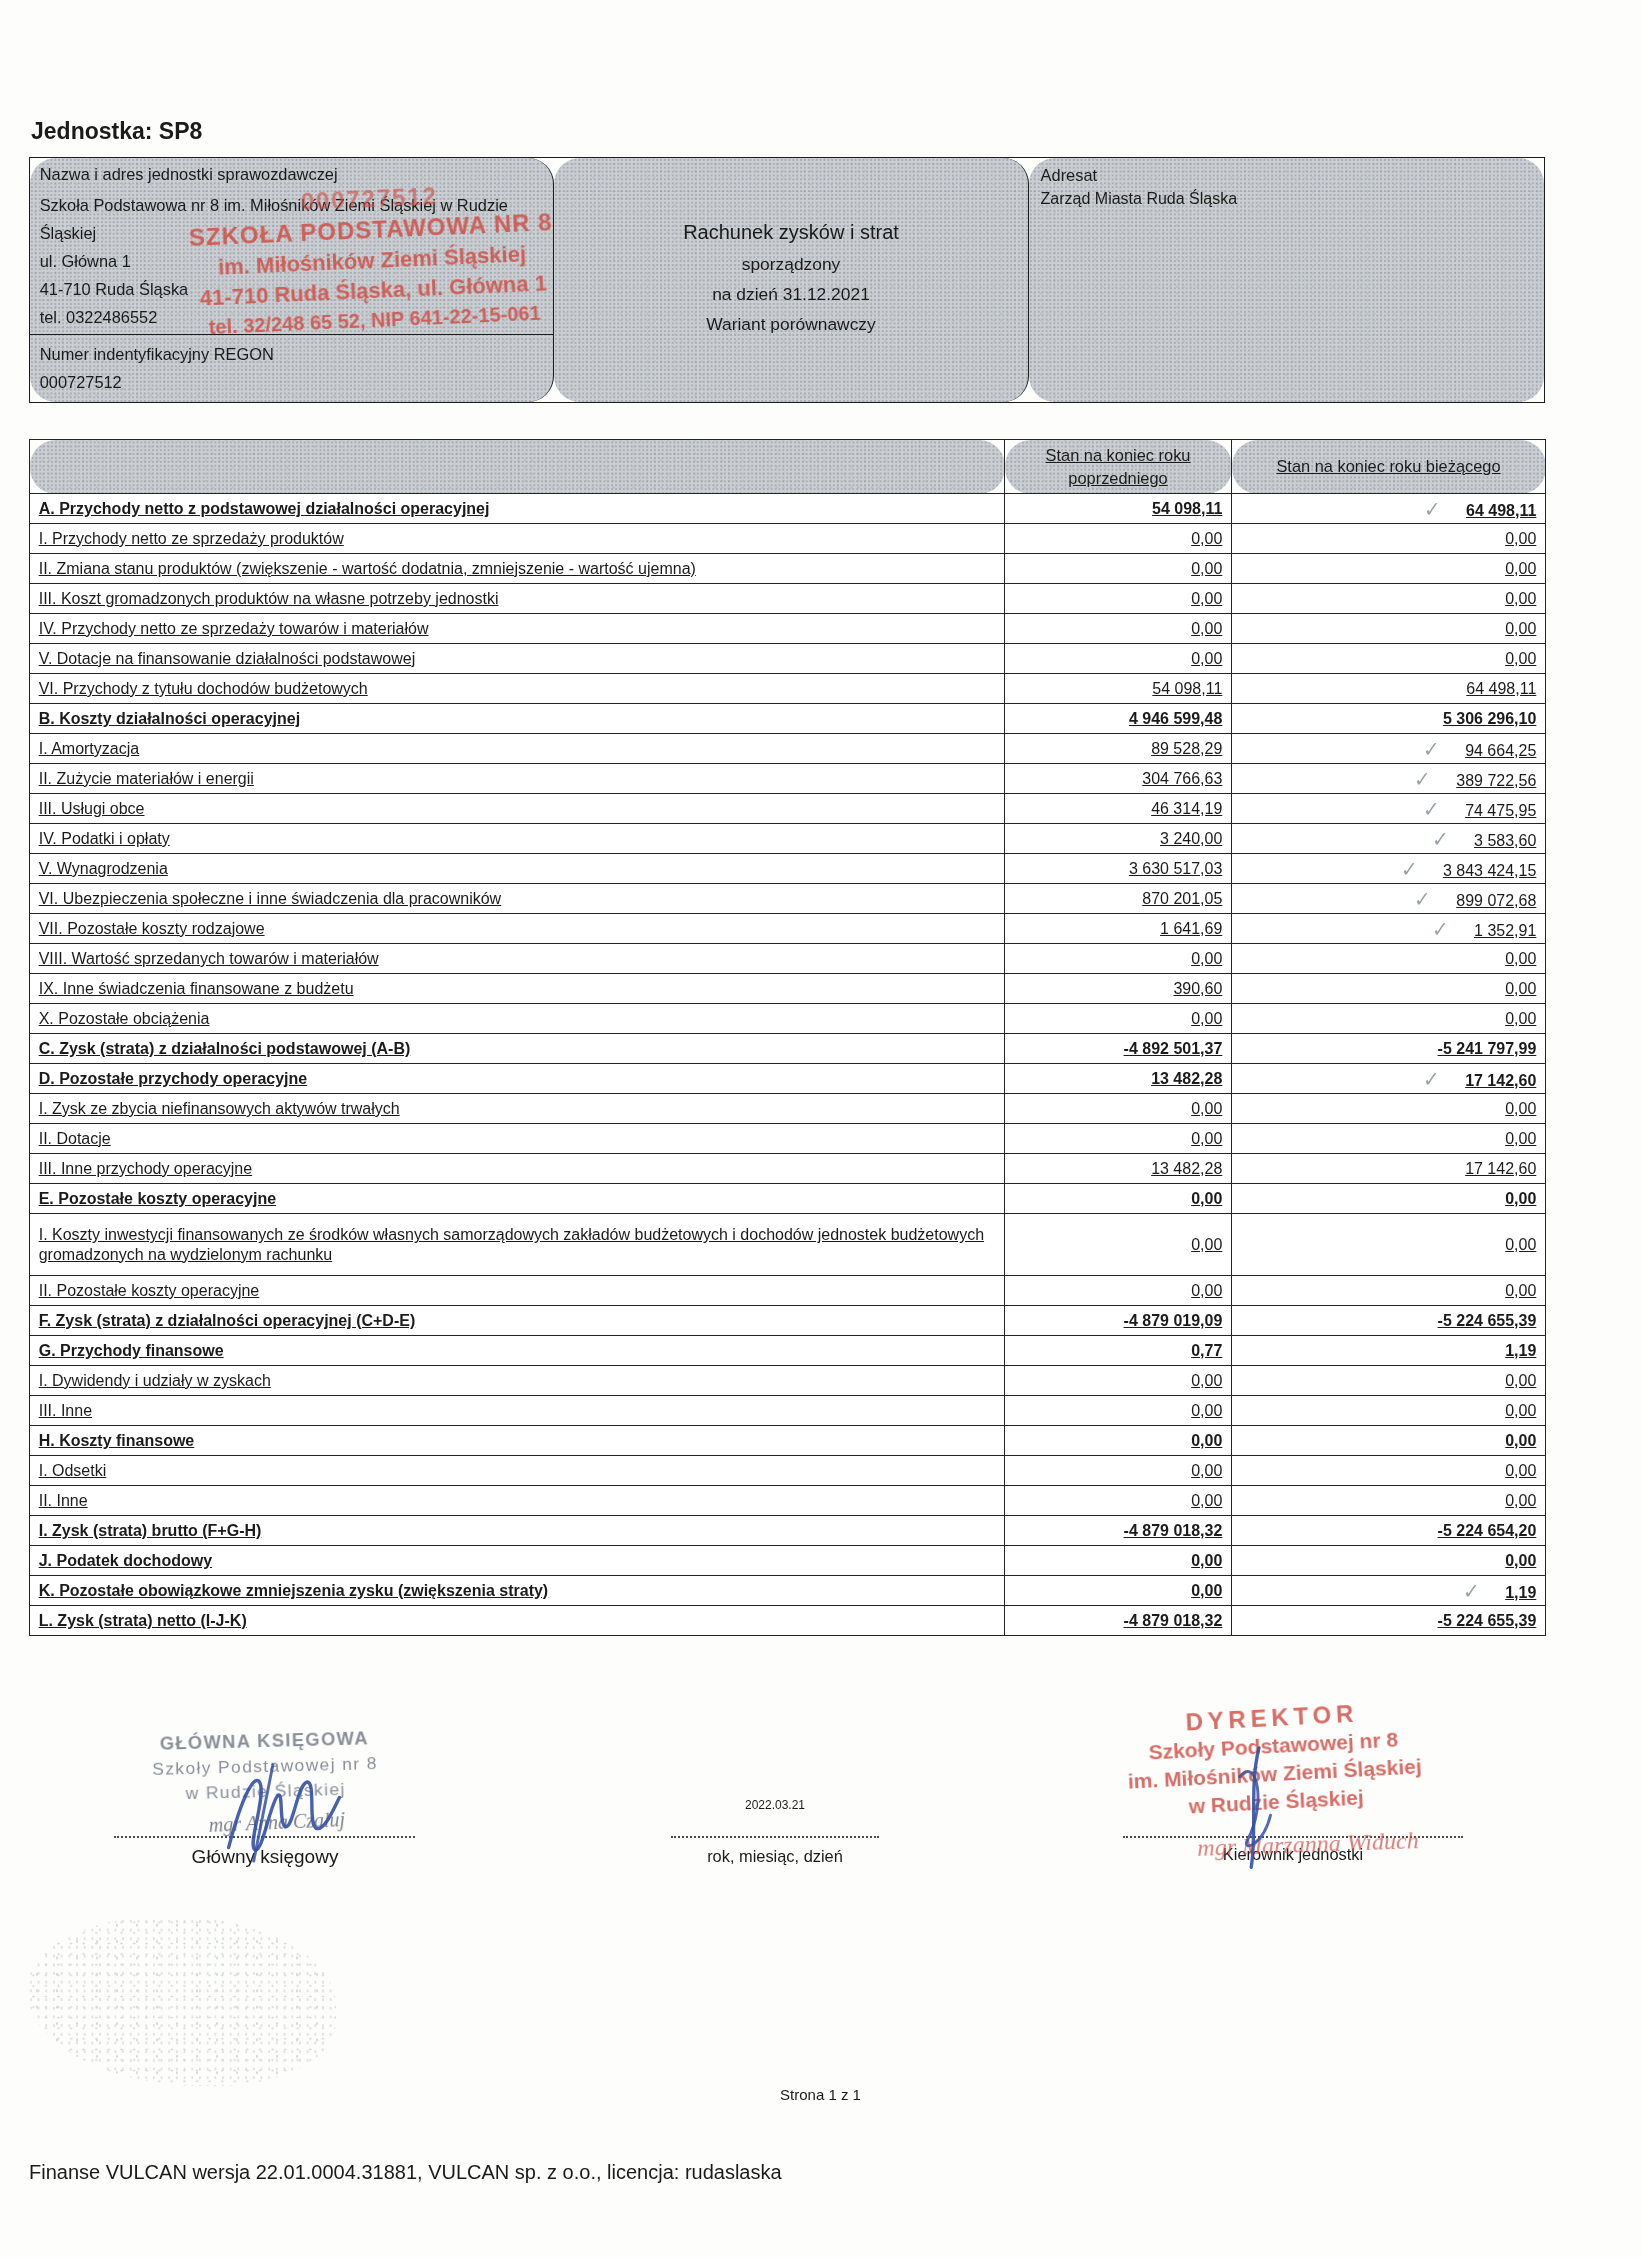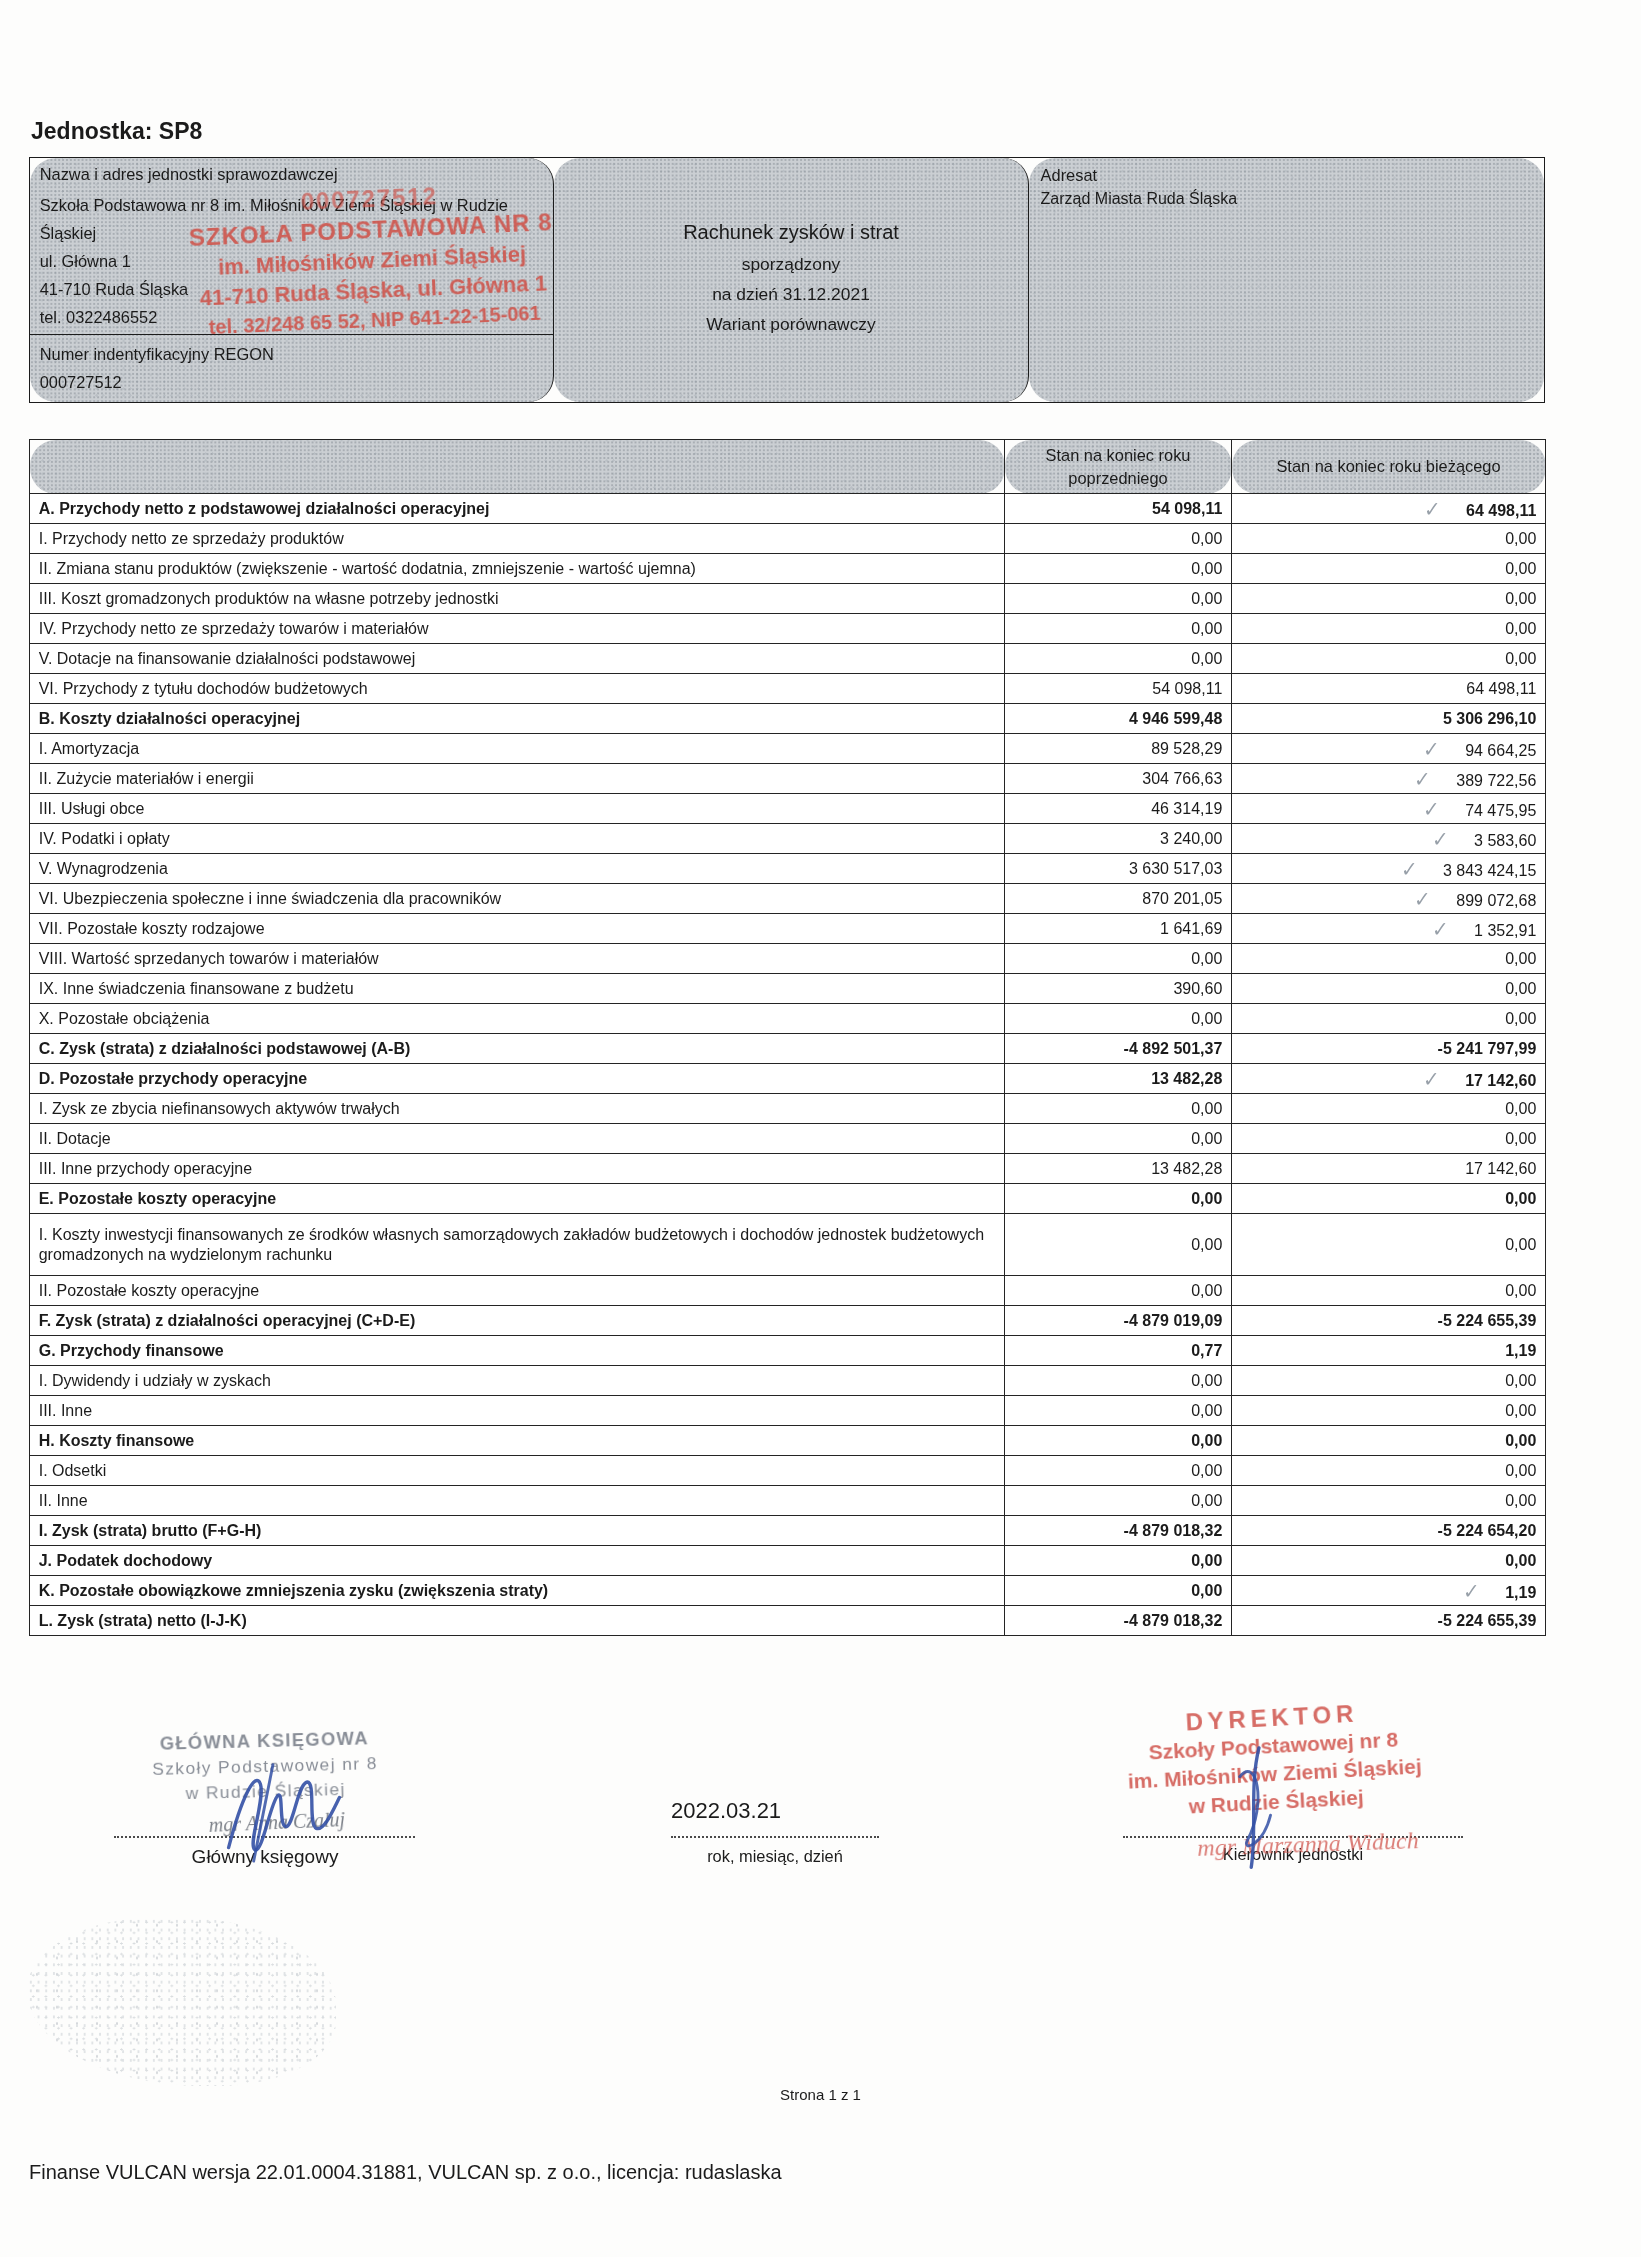--- a/index.html
+++ b/index.html
@@ -42,21 +42,21 @@
             transform:rotate(-2.5deg);color:#cf5249;opacity:.88;z-index:5;
             filter:blur(0.3px);pointer-events:none;}
   .redstamp .rs1{font-size:24px;font-weight:700;letter-spacing:1.9px;line-height:31px;opacity:.75;}
   .redstamp .rs2{font-size:24px;font-weight:700;letter-spacing:1px;line-height:32px;}
   .redstamp .rs3{font-size:22px;font-weight:700;line-height:30px;}
   .redstamp .rs4{font-size:22px;font-weight:700;line-height:30px;}
   .redstamp .rs5{font-size:20px;font-weight:700;line-height:29px;}
 
   
   table.pnl{position:absolute;left:29px;top:439px;width:1516px;border-collapse:collapse;
-            table-layout:fixed;font-size:16px;}
+            table-layout:fixed;font-size:16px;text-decoration:underline;}
   .pnl col.c1{width:975px;} .pnl col.c2{width:227px;} .pnl col.c3{width:314px;}
   .pnl th,.pnl td{border:1.9px solid #242424;box-sizing:border-box;}
   .pnl th{height:54px;font-size:16.4px;font-weight:400;text-align:center;line-height:23px;}
   .pnl td{height:30px;background:#fff;}
   .pnl tr.tall td{height:62px;}
   .c-label{padding:1.9px 8.7px;text-align:left;line-height:19.3px;}
   .c-num{padding:1.9px 8.7px;text-align:right;white-space:nowrap;}
   .b{font-weight:700;}
   .chk{color:#98a0a9;font-size:20px;margin-right:25px;display:inline-block;
        transform:rotate(-6deg) skewX(-6deg);font-weight:400;}
@@ -68,21 +68,21 @@
   .gstamp .g1{font-size:18.3px;font-weight:700;line-height:26px;}
   .gstamp .g2,.gstamp .g3{font-size:17.4px;line-height:25px;}
   .hand-gray{position:absolute;left:137px;top:1811px;width:280px;text-align:center;
              font-style:italic;font-size:20px;color:#5d636d;transform:rotate(-2.5deg);
              opacity:.8;filter:blur(0.3px);font-family:"Liberation Serif",serif;}
   .dotline{position:absolute;height:0;border-bottom:2.9px dotted #4a4a4a;}
   .dl-acc{left:114px;top:1836px;width:301px;}
   .dl-date{left:671px;top:1836px;width:208px;}
   .dl-mgr{left:1123px;top:1836px;width:340px;}
   .role-acc{position:absolute;left:104px;top:1846px;width:322px;text-align:center;font-size:19px;}
-  .date-val{position:absolute;left:671px;top:1798px;width:208px;text-align:left;font-size:22px;}
+  .date-val{position:absolute;left:671px;top:1798px;width:208px;text-align:center;font-size:12px;}
   .date-cap{position:absolute;left:671px;top:1847px;width:208px;text-align:center;font-size:16.4px;}
   .dstamp{position:absolute;left:1081px;top:1703px;width:386px;text-align:center;
           transform:rotate(-3deg);color:#d0544c;opacity:.85;filter:blur(0.2px);}
   .dstamp .d1{font-size:24px;font-weight:700;letter-spacing:4.8px;line-height:29px;}
   .dstamp .d2,.dstamp .d3,.dstamp .d4{font-size:21px;font-weight:700;line-height:28px;}
   .role-mgr{position:absolute;left:1123px;top:1845px;width:340px;text-align:center;font-size:16.4px;}
   .hand-red{position:absolute;left:1134px;top:1831px;width:348px;text-align:center;
             font-style:italic;font-size:24px;color:#d0544c;transform:rotate(-2deg);
             opacity:.75;filter:blur(0.3px);font-family:"Liberation Serif",serif;}
   .sig{position:absolute;z-index:6;}

